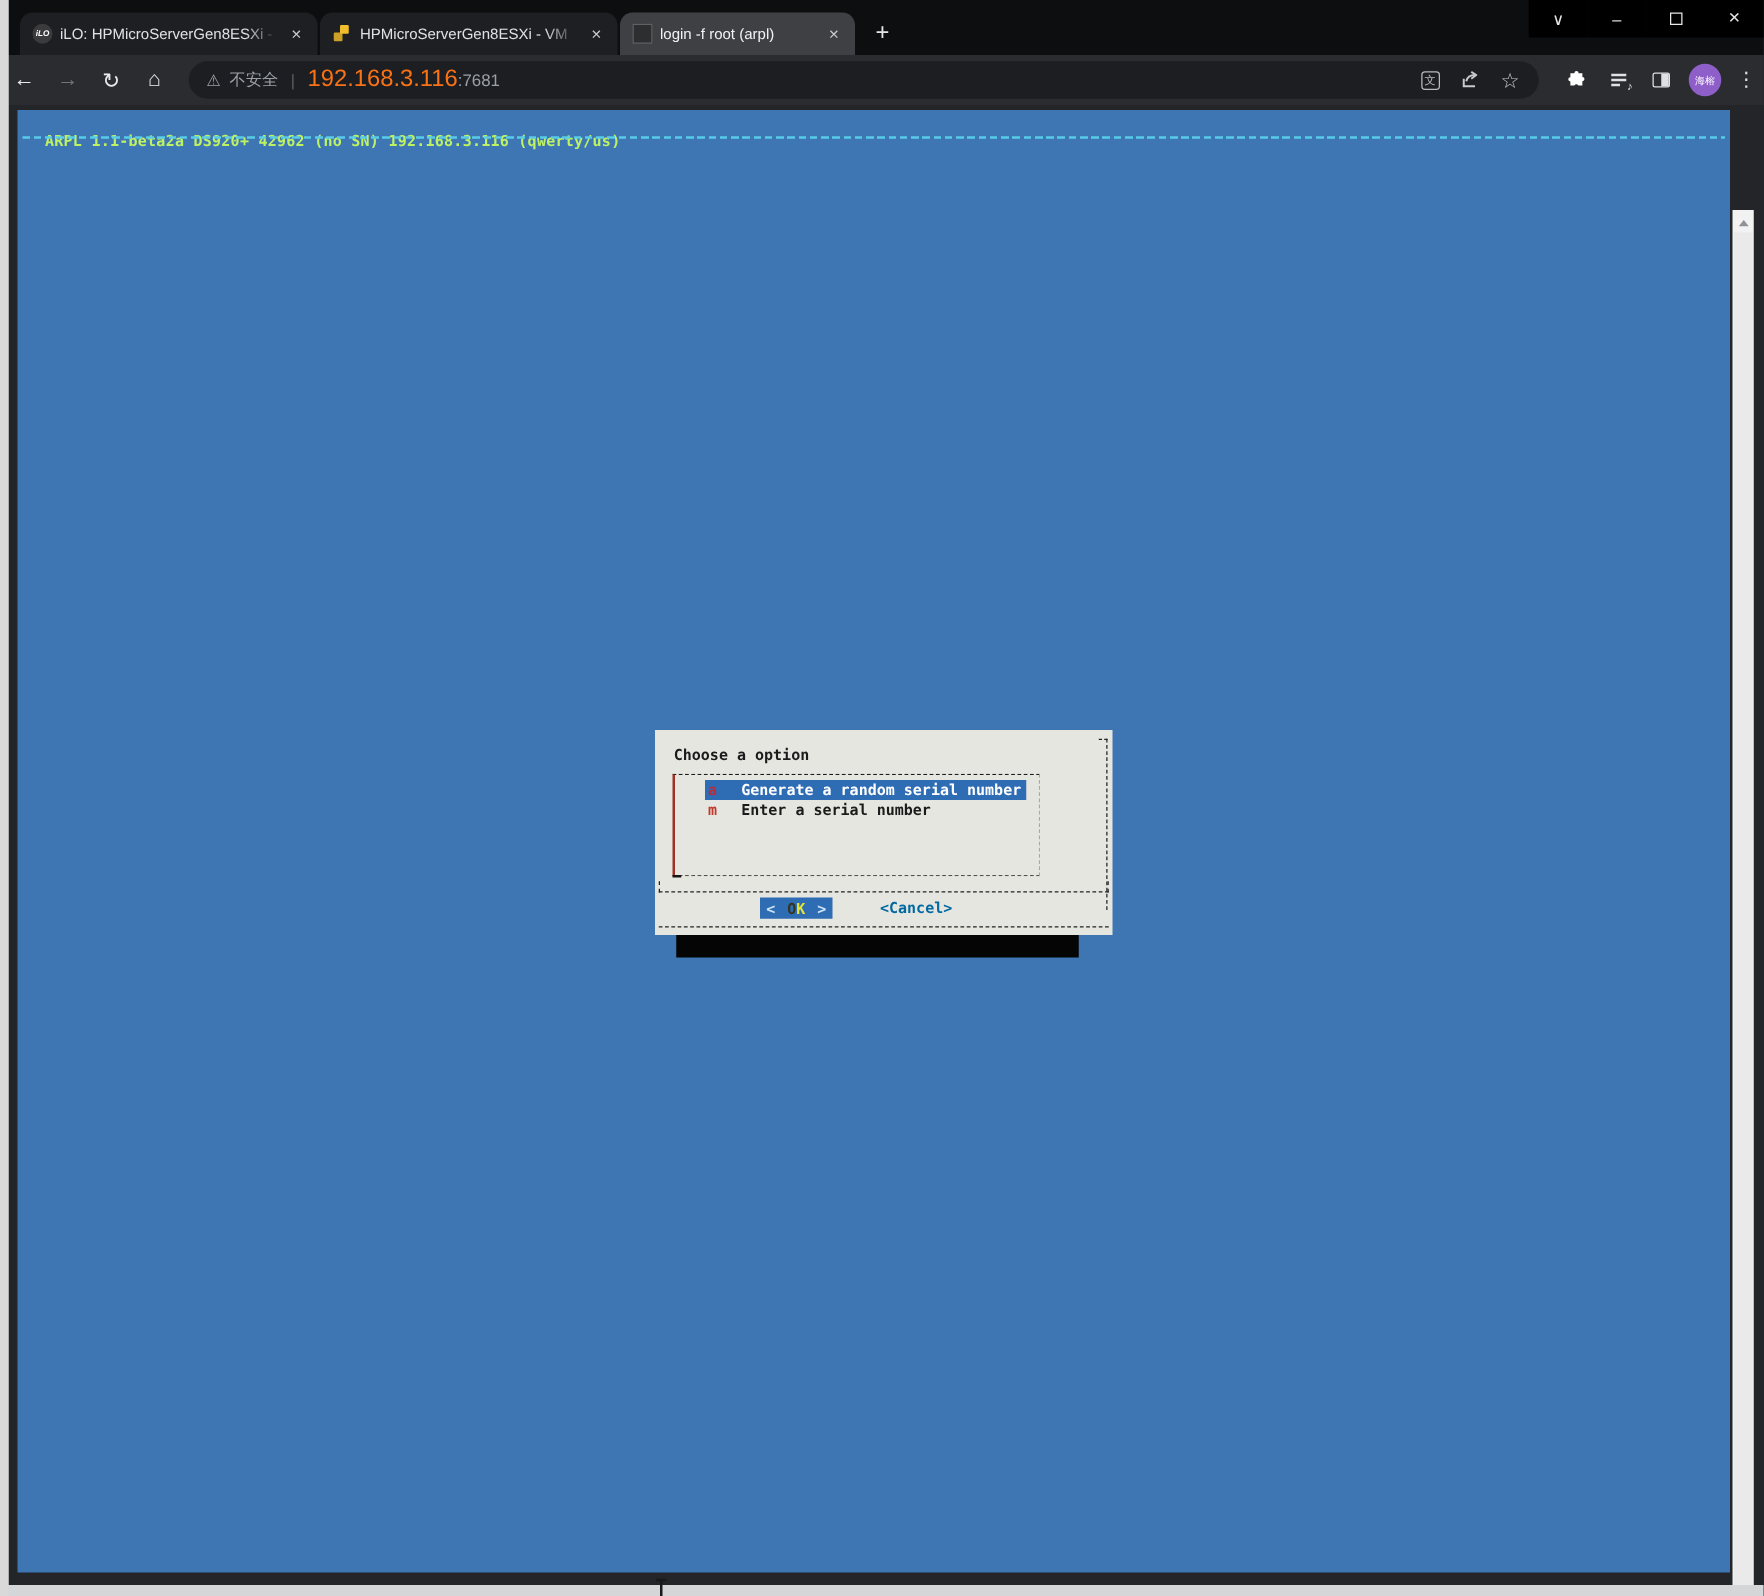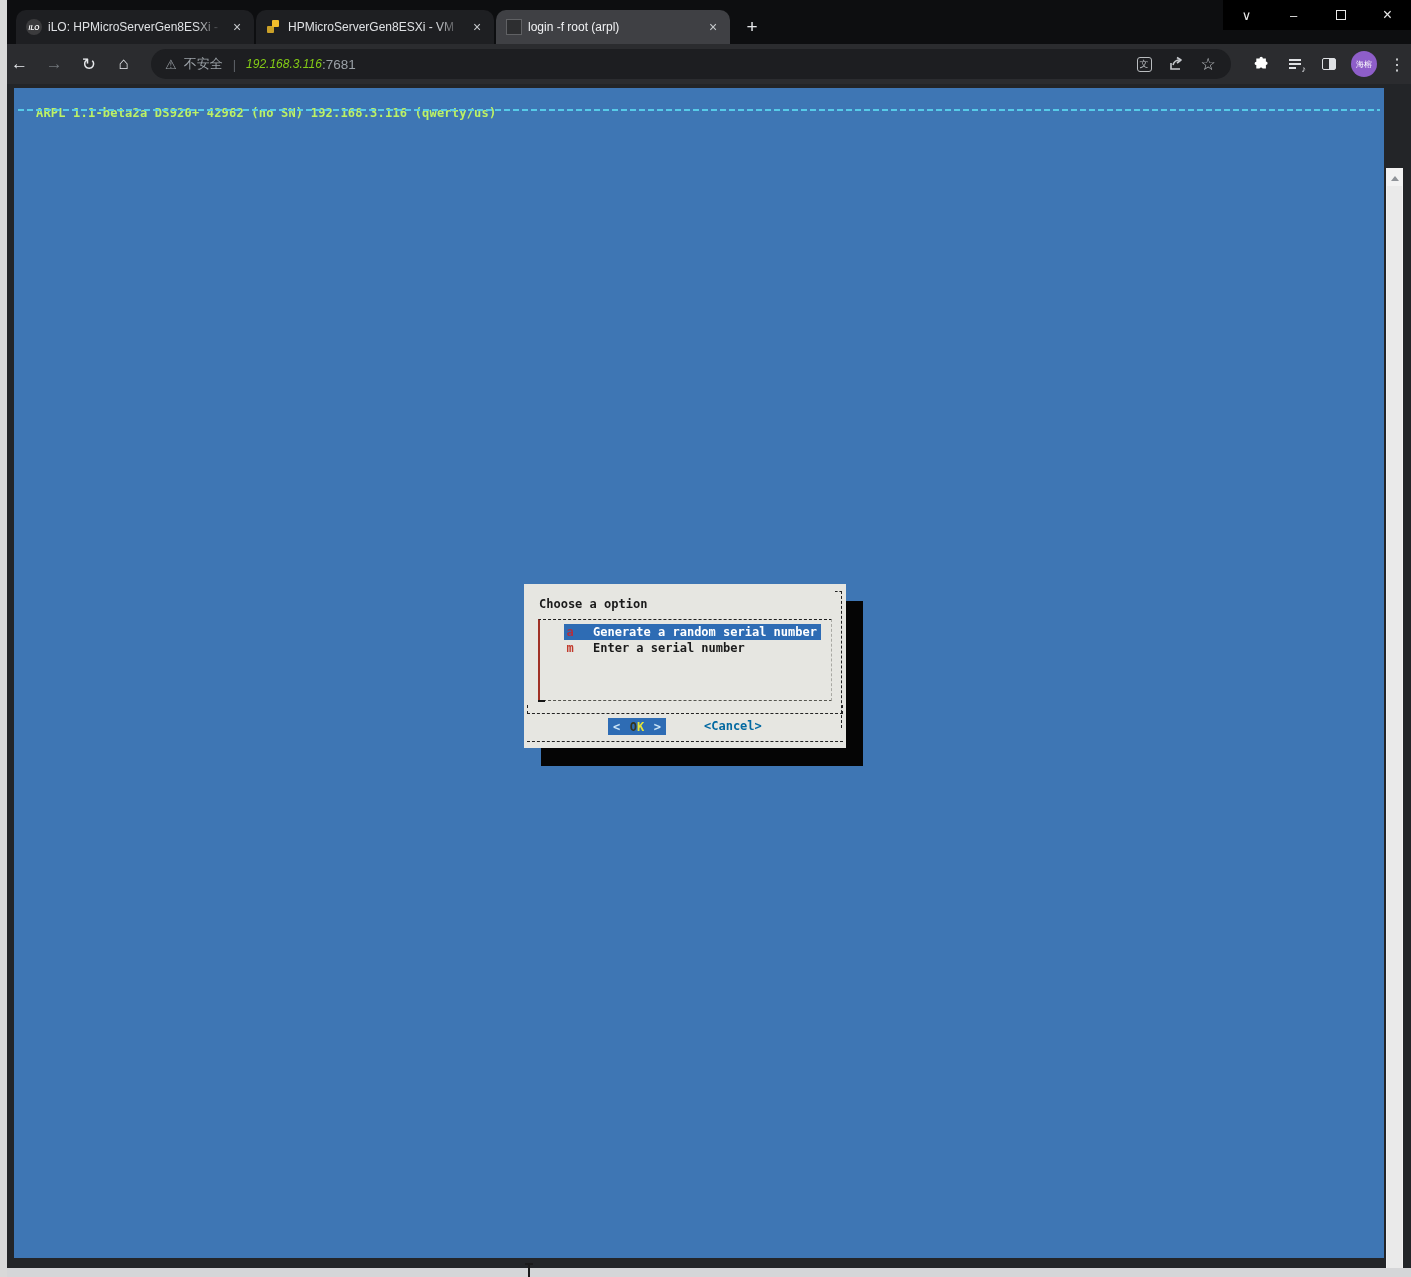--- a/index.html
+++ b/index.html
@@ -39,21 +39,21 @@
   .toolbar { position:absolute; left:0; top:44px; width:1411px; height:40px; background:#2b2c2f;
              display:flex; align-items:center; }
   .navbtn { width:32px; height:32px; display:flex; align-items:center; justify-content:center;
             font-size:17px; color:#e8eaed; margin-left:4px; }
   .navbtn.disabled { color:#70757a; }
   .omnibox { height:30px; flex:0 0 auto; width:1080px; margin-left:12px; background:#1d1e21;
              border-radius:15px; display:flex; align-items:center; padding:0 10px 0 14px;
              color:#9aa0a6; font-size:13px; }
   .omni-warning { font-size:13px; color:#9aa0a6; margin-right:7px; }
   .omni-divider { color:#5c6065; margin:0 10px; font-size:13px; }
-  .omni-host { color:#84cc16; font-size:12px;font-style:italic; }
+  .omni-host { color:#f97316; font-size:19px; }
   .omni-port { color:#9aa0a6; font-size:13.5px; }
   .omni-spacer { flex:1 1 auto; }
   .omni-ic { width:26px; height:26px; display:flex; align-items:center; justify-content:center;
              margin-left:6px; color:#c6c9cd; }
   .ic-translate { width:15px; height:15px; border:1.5px solid #b9bcbf; border-radius:3px;
                   color:#b9bcbf; font-size:9px; display:flex; align-items:center; justify-content:center; }
   .toolbar-right { display:flex; align-items:center; margin-left:10px; }
   .tool-ic { width:28px; height:28px; display:flex; align-items:center; justify-content:center;
              color:#dfe1e4; font-size:15px; margin-left:6px; position:relative; }
   .ic-sidebar { width:14px; height:12px; border:1.5px solid #dfe1e4; border-radius:2px; position:relative; }
@@ -67,21 +67,21 @@
 
   
   .content { position:absolute; left:0; top:84px; width:1411px; height:1193px; background:#232528; }
   .terminal { position:absolute; left:14px; top:4px; width:1370px; height:1170px; background:#3e76b4;
               font-family:"DejaVu Sans Mono", monospace; font-weight:bold; font-size:12px; }
   .term-header { position:absolute; left:10px; top:18px; color:#bef264; letter-spacing:0.2px; white-space:nowrap;margin-left:12px; }
   .term-rule { position:absolute; left:4px; right:4px; top:21px; height:2px;
                background:repeating-linear-gradient(90deg,#57cbe8 0 6px,transparent 6px 9px); }
 
   .dlg-shadow { position:absolute; left:527px; top:513px; width:322px; height:165px; background:#050505; }
-  .dialog { position:absolute; left:510px; top:496px; width:322px; height:164px; background:#e6e6e1;
+  .dialog { position:absolute; left:510px; top:496px; width:366px; height:164px; background:#e6e6e1;
             color:#1b1b1b; }
   .dlg-right-border { position:absolute; right:4px; top:7px; bottom:20px; width:0;
                       border-right:1.6px dashed #222; }
   .dlg-right-tick { position:absolute; right:4px; top:7px; width:7px; height:0; border-top:1.6px dashed #222; }
   .dlg-title { position:absolute; left:15px; top:13px; }
   .listbox { position:absolute; left:14px; top:35px; width:294px; height:82px;
              border-top:1.6px dashed #1c1c1c; border-bottom:1.6px dashed #55554f;
              border-right:1.6px dashed #a9a9a3; border-left:2px solid #a03226; }
   .lb-corner { position:absolute; left:-2px; bottom:-2px; width:7px; height:2px; background:#161616; }
   .menu-item { position:relative; height:16px; margin-top:0; display:flex; align-items:center; }
@@ -139,21 +139,21 @@
       <div class="tab inactive" style="width:238px">
         <div class="favicon fav-esxi">
             <i class="c1"></i>
             <i class="c2"></i>
           </div>
         <div class="tab-title">HPMicroServerGen8ESXi - VM</div>
         <div class="tab-close">×</div>
       </div>
       <div class="tab-gap"></div>
 
-      <div class="tab active" style="width:234px">
+      <div class="tab active" style="width:188px">
         <div class="favicon fav-term"></div>
         <div class="tab-title">login -f root (arpl)</div>
         <div class="tab-close">×</div>
       </div>
 
       <div class="newtab">+</div>
     </div>
 
     <div class="wincontrols">
       <div class="winbtn">∨</div>

